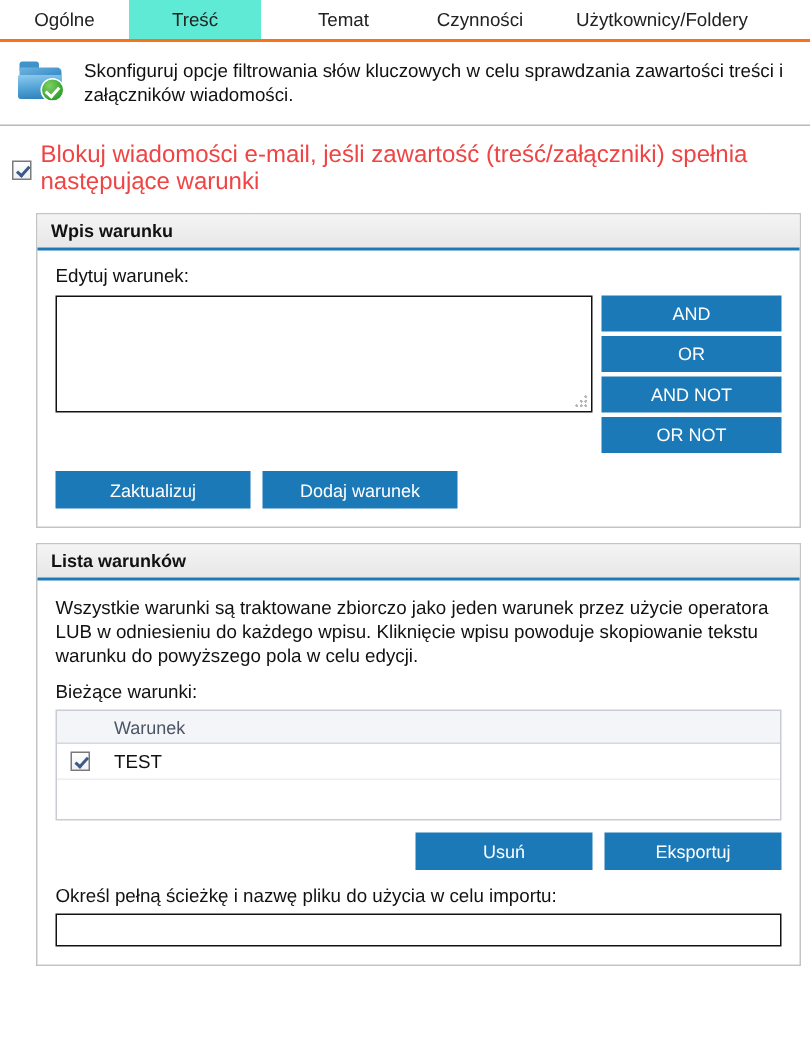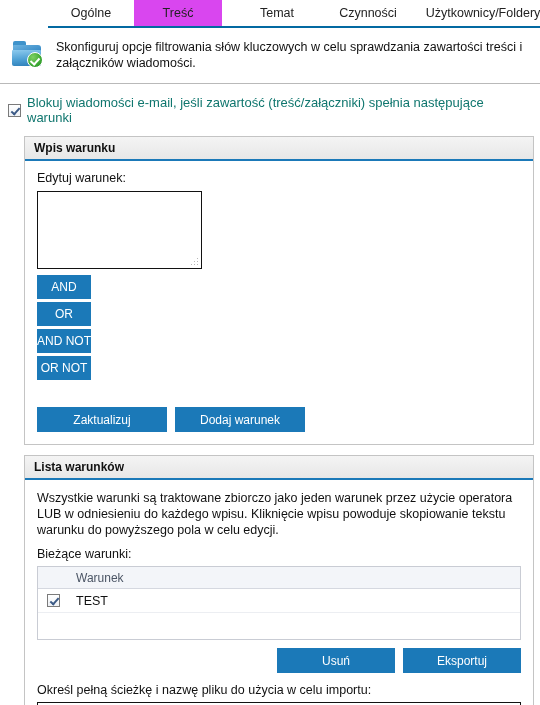--- a/index.html
+++ b/index.html
@@ -13,37 +13,36 @@
     overflow: hidden;
   }
 
   
   .tabbar {
     position: relative;
     height: 28px;
     display: flex;
     align-items: stretch;
     background: #ffffff;
-    border-bottom: 2px solid #0369a1;
-    margin-left: 48px;
+    border-bottom: 2px solid #f97316;
   }
   .tab {
     display: flex;
     align-items: center;
     justify-content: center;
     padding: 0 14px;
     font-size: 12.5px;
     color: #222;
     background: #ffffff;
     cursor: default;
     white-space: nowrap;
   }
   .tab.first { min-width: 86px; }
   .tab.active {
-    background: #d946ef;
+    background: #5eead4;
     min-width: 88px;
   }
   .tab.t3 { min-width: 96px; padding-left: 28px; }
   .tab.t4 { min-width: 100px; }
   .tab.t5 { min-width: 130px; }
 
   
   .page {
     padding: 0;
     background: #ffffff;
@@ -125,22 +124,22 @@
   .cb.checked::after {
     content: "";
     position: absolute;
     left: 4px; top: 1px;
     width: 3px; height: 7px;
     border: solid #3b5a86;
     border-width: 0 2px 2px 0;
     transform: rotate(42deg);
   }
   .master-label {
-    font-size: 13px;
-    color: #0f766e;
+    font-size: 16px;
+    color: #ef4444;
   }
 
   
   .panel {
     margin: 0 6px 10px 24px;
     border: 1px solid #c4c4c4;
     background: #ffffff;
   }
   .panel-header {
     height: 24px;
@@ -160,21 +159,20 @@
   
   .field-label {
     font-size: 12.5px;
     color: #111;
     margin-bottom: 6px;
   }
   .entry-row {
     display: flex;
     align-items: flex-start;
     gap: 6px;
-    flex-direction: column;
   }
   .textarea-wrap {
     position: relative;
     flex: 1 1 auto;
   }
   .ta {
     width: 100%;
     height: 78px;
     border: 1px solid #121212;
     background: #ffffff;

